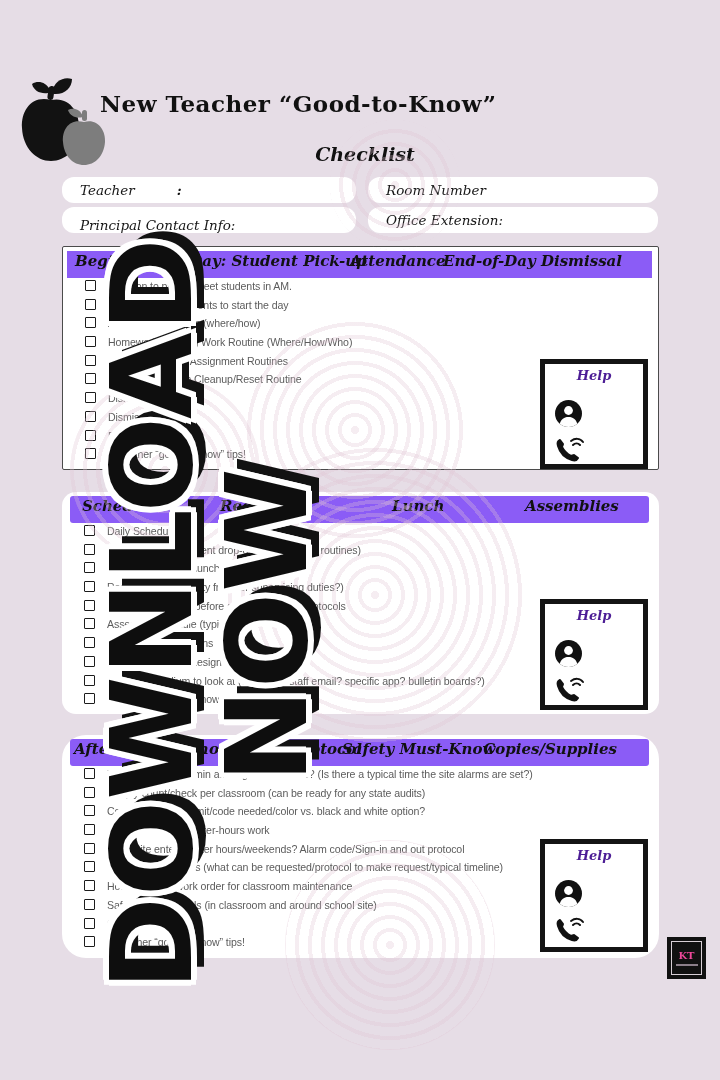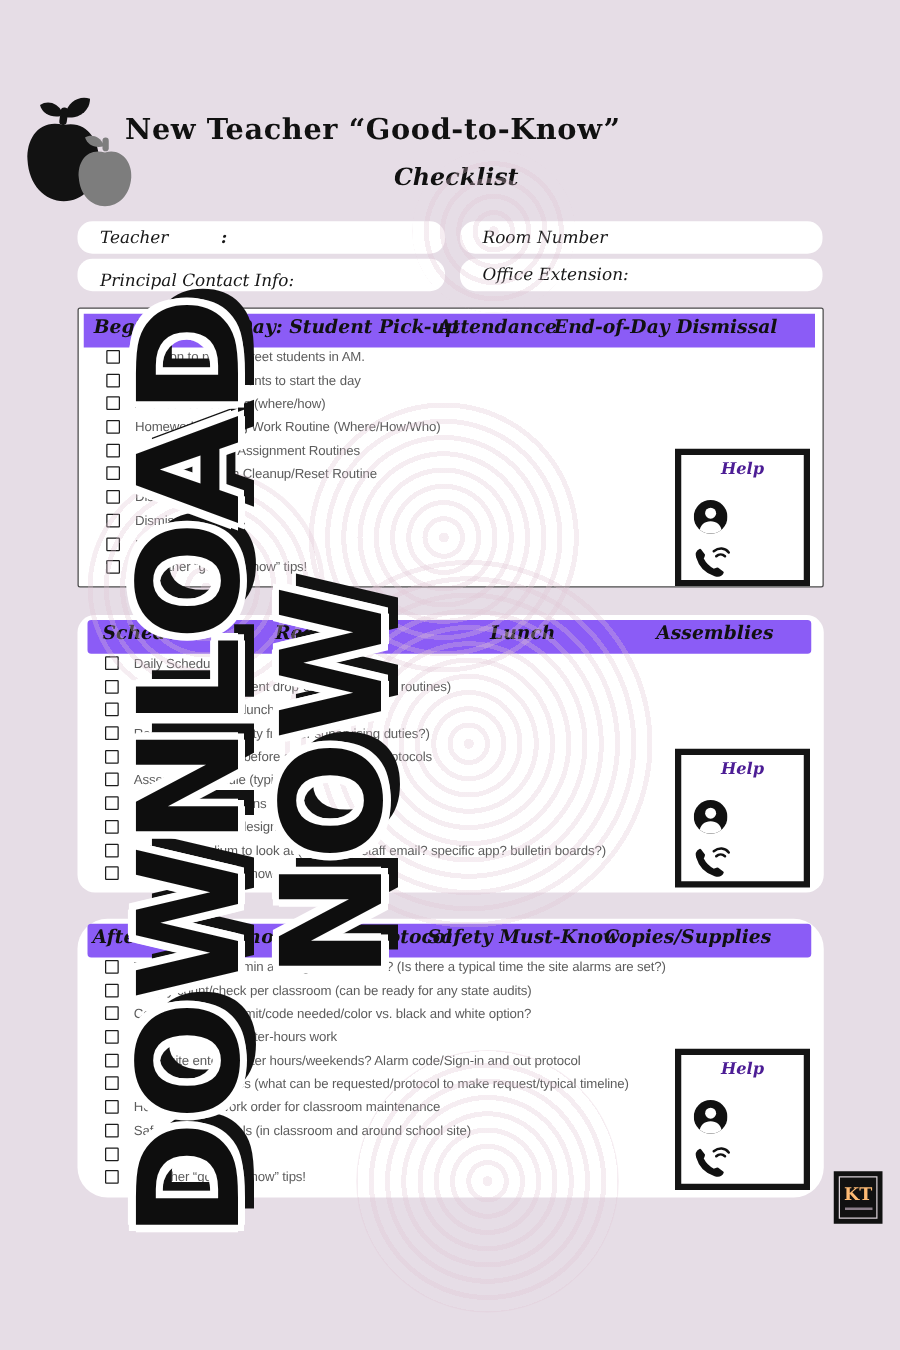--- a/index.html
+++ b/index.html
@@ -5,21 +5,21 @@
   * { margin:0; padding:0; box-sizing:border-box; }
   html,body { width:720px; height:1080px; }
   body { font-family:"Liberation Sans", sans-serif; }
   .page { position:relative; width:720px; height:1080px; background:#e6dde6; overflow:hidden; }
 
   
   .apple-logo { position:absolute; left:20px; top:76px; }
   .title { position:absolute; left:100px; top:90px; width:530px; text-align:left;
            font-family:"DejaVu Serif", serif; font-weight:bold;
            font-size:23px; color:#111; letter-spacing:.5px; }
-  .subtitle { position:absolute; left:60px; top:131px; width:610px; text-align:center;
+  .subtitle { position:absolute; left:60px; top:143px; width:610px; text-align:center;
               font-family:"DejaVu Serif", serif; font-style:italic; font-weight:bold;
               font-size:19px; color:#111; }
 
   
   .pill { position:absolute; height:26px; background:#fff; border-radius:12px;
           display:flex; align-items:center; padding-left:18px;
           font-family:"DejaVu Serif", serif; font-style:italic; font-size:13.5px; color:#161616; }
   .pill .colon { margin-left:42px; font-weight:bold; }
   #pill-teacher   { left:62px;  top:177px; width:294px; }
   #pill-room      { left:368px; top:177px; width:290px; }
@@ -52,21 +52,21 @@
               font-size:13px; color:#4c1d95; }
   .help svg { position:absolute; left:10px; }
   .help .person { top:36px; }
   .help .phone  { top:72px; }
 
   
   .kt { position:absolute; left:667px; top:937px; width:39px; height:42px; background:#111;
         display:flex; align-items:center; justify-content:center; }
   .kt .inner { width:31px; height:34px; border:1px solid #d8cfd6; display:flex; flex-direction:column;
                align-items:center; justify-content:center; }
-  .kt .kt-txt { font-family:"DejaVu Serif", serif; font-weight:bold; font-size:14px; color:#fdba74;
+  .kt .kt-txt { font-family:"DejaVu Serif", serif; font-weight:bold; font-size:10px; color:#ec4899;
                 line-height:1; }
   .kt .kt-sub { width:22px; height:2px; margin-top:3px; background:#8c7f8a; }
 
   
   .swirl { position:absolute; border-radius:50%; pointer-events:none; z-index:5; opacity:.55;
            background:repeating-radial-gradient(circle,
              rgba(224,196,211,.55) 0 4px, rgba(224,196,211,0) 4px 13px); }
   #sw1 { left:225px; top:445px; width:300px; height:300px; }
   #sw2 { left:70px;  top:375px; width:190px; height:190px; }
   #sw3 { left:285px; top:840px; width:210px; height:210px; }

